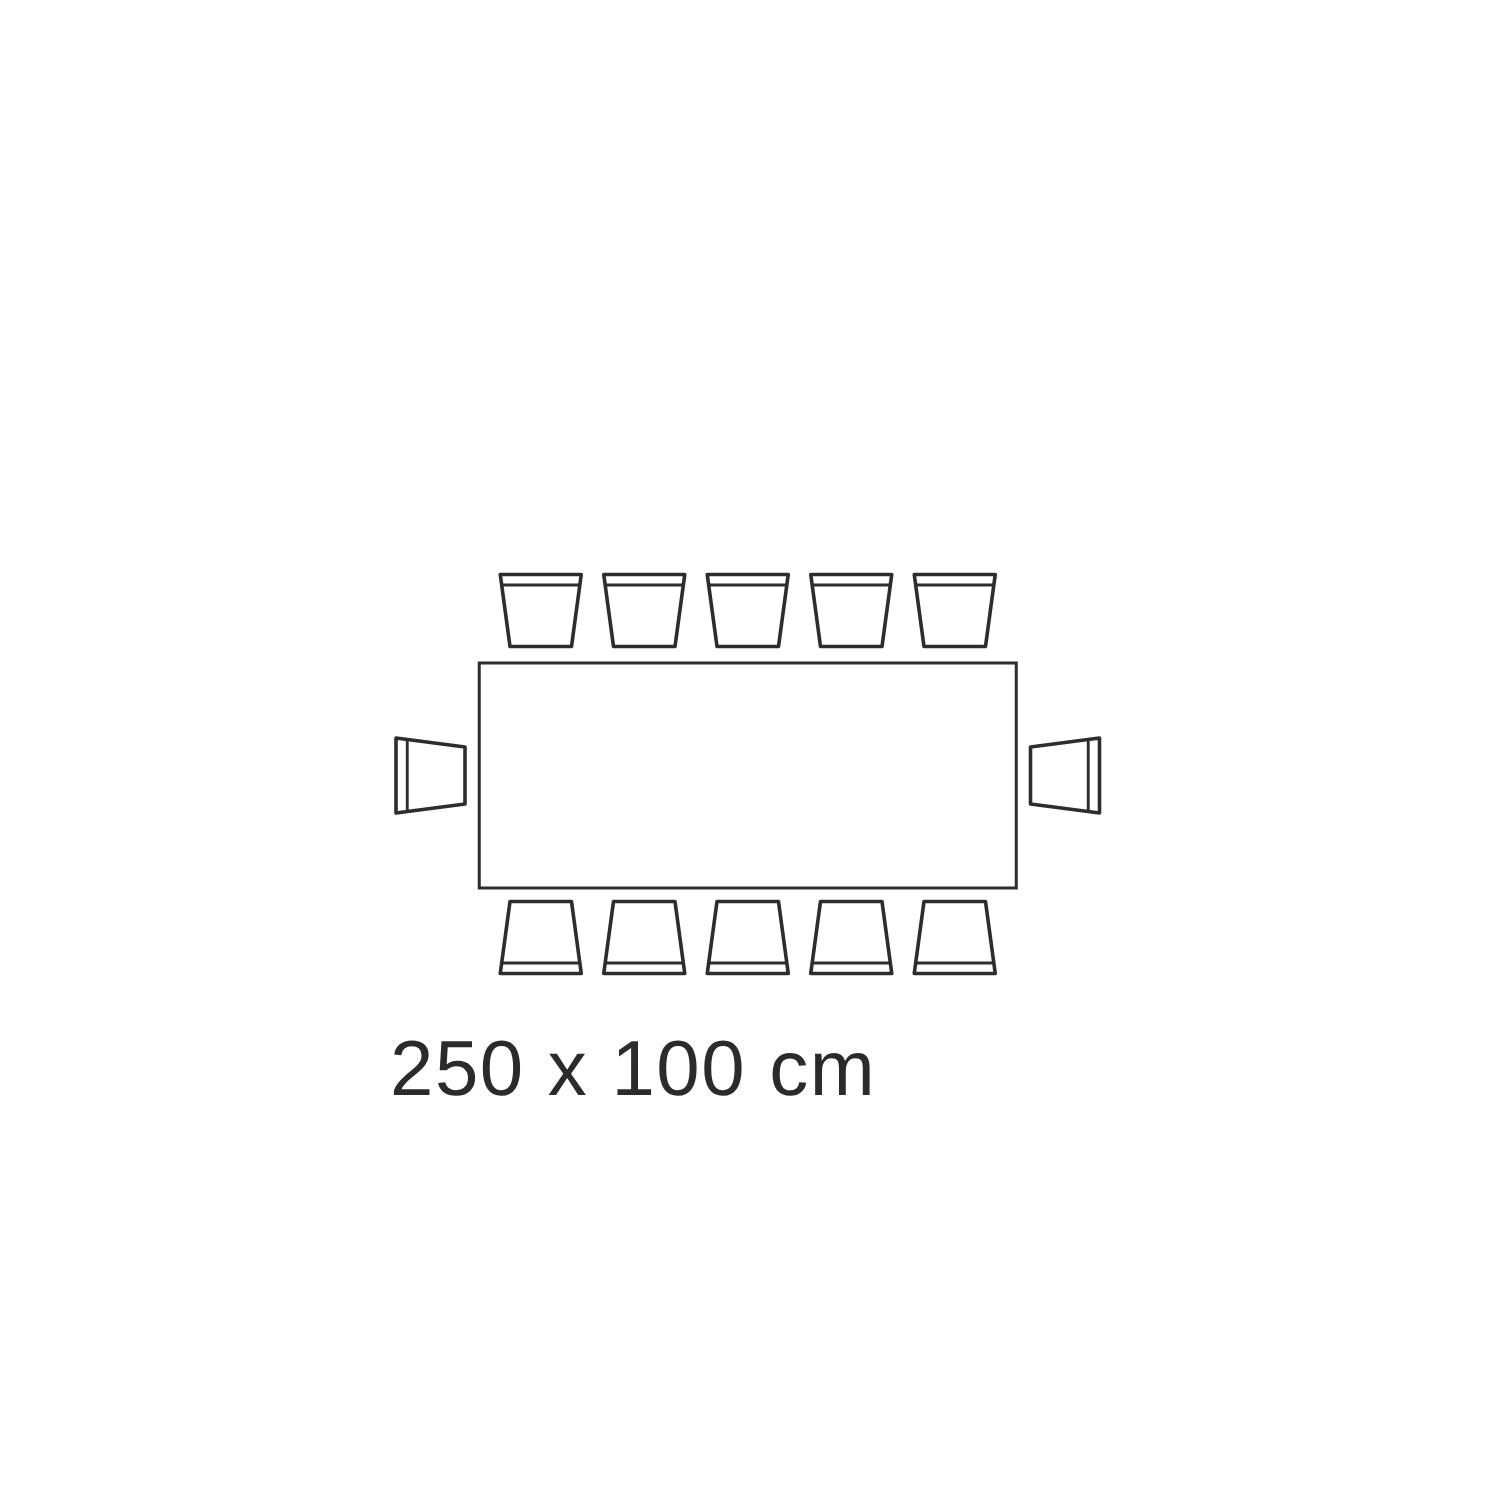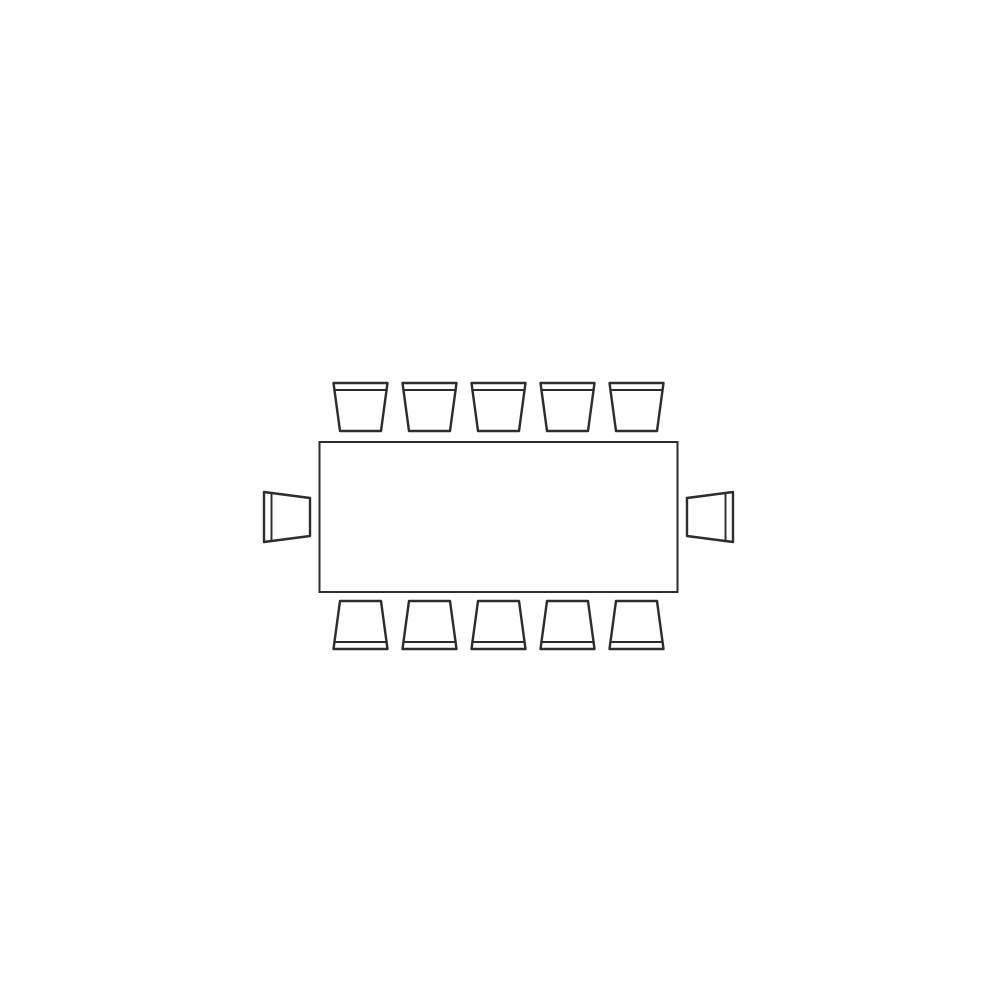--- a/index.html
+++ b/index.html
@@ -84,13 +84,14 @@
         <g transform="translate(264,517) rotate(-90)">
           <path d="M -25 0 L 25 0 L 19 46 L -19 46 Z" fill="#ffffff" stroke="#2d2d2d" stroke-width="2.4" stroke-linejoin="round"></path>
           <line x1="-24.02173913043478" y1="7.5" x2="24.02173913043478" y2="7.5" stroke="#2d2d2d" stroke-width="1.92"></line>
         </g>
         <g transform="translate(733,517) rotate(90)">
           <path d="M -25 0 L 25 0 L 19 46 L -19 46 Z" fill="#ffffff" stroke="#2d2d2d" stroke-width="2.4" stroke-linejoin="round"></path>
           <line x1="-24.02173913043478" y1="7.5" x2="24.02173913043478" y2="7.5" stroke="#2d2d2d" stroke-width="1.92"></line>
         </g>
       </g>
   </svg>
+  <div class="dim-label" id="dim-label" style="color: rgb(43, 43, 43);">250 x 100 cm</div>
 </div>
 
 </body></html>

